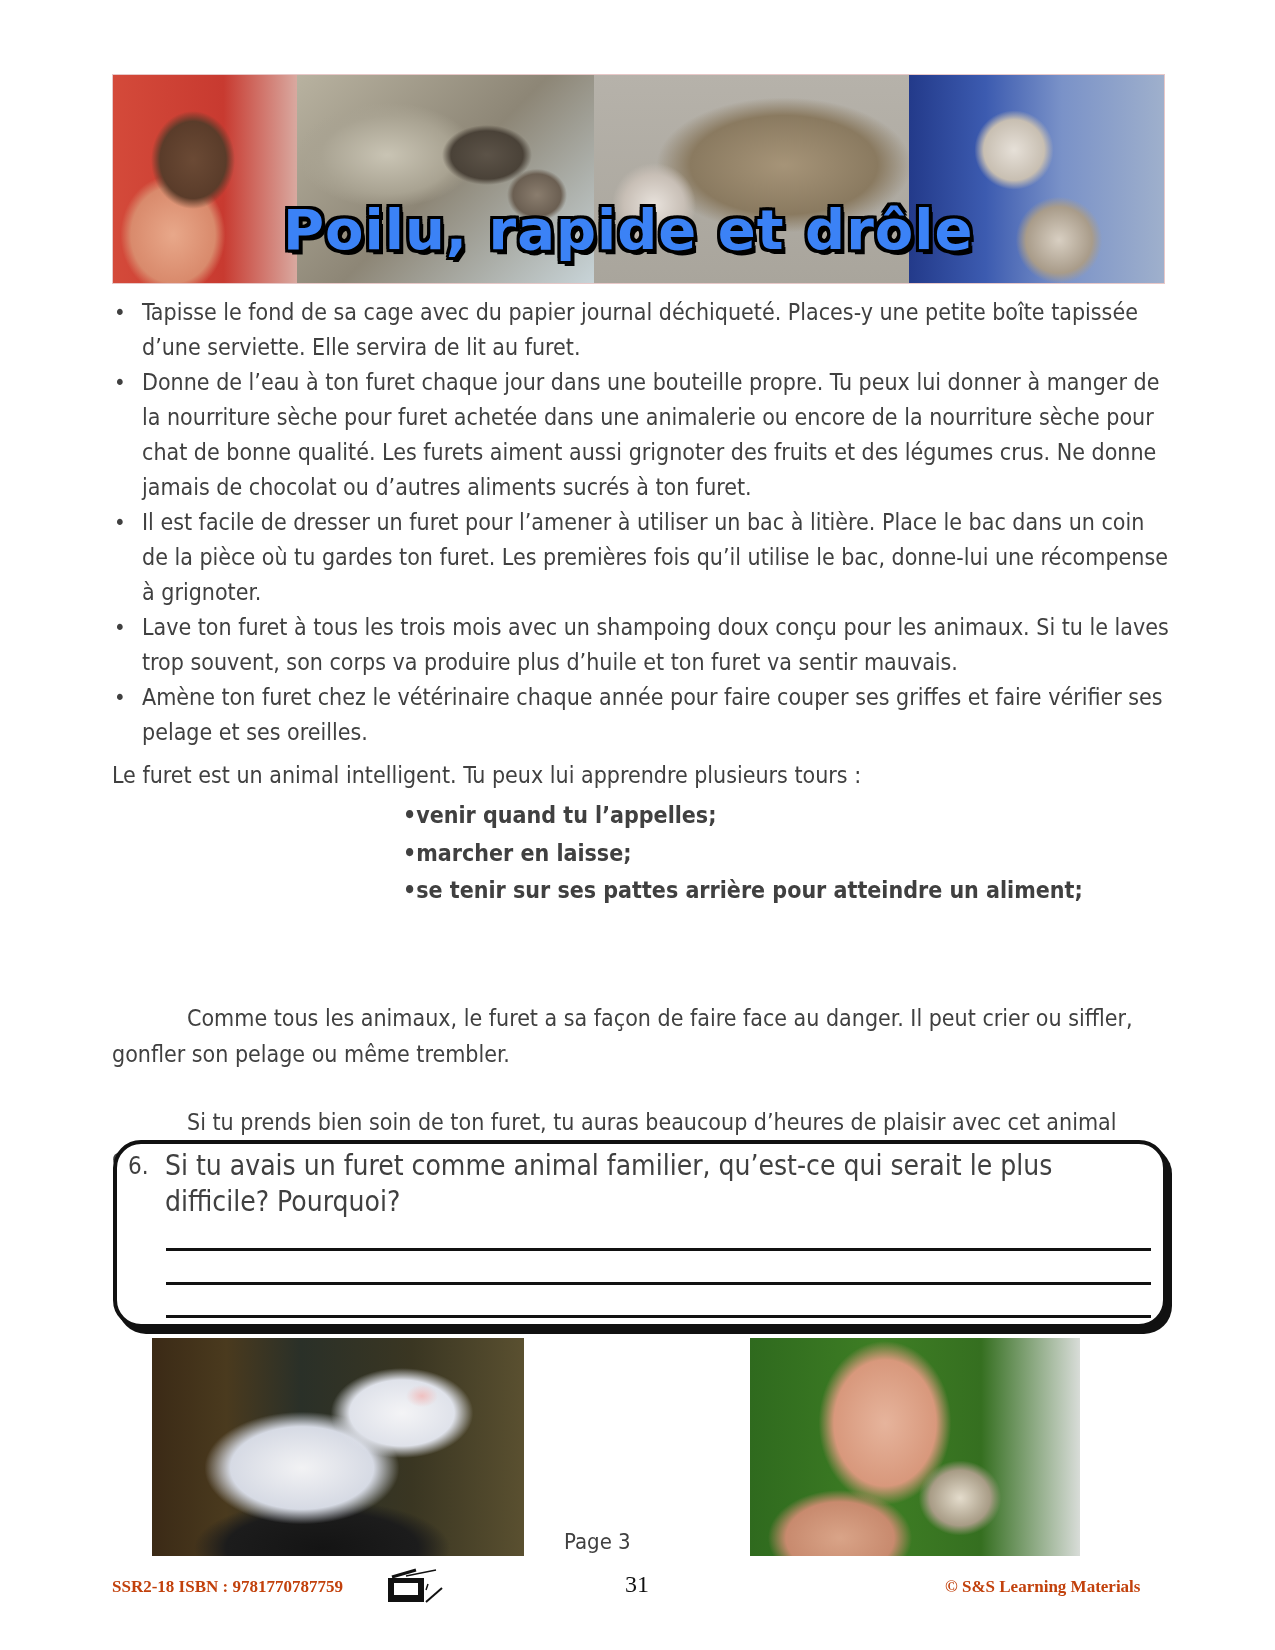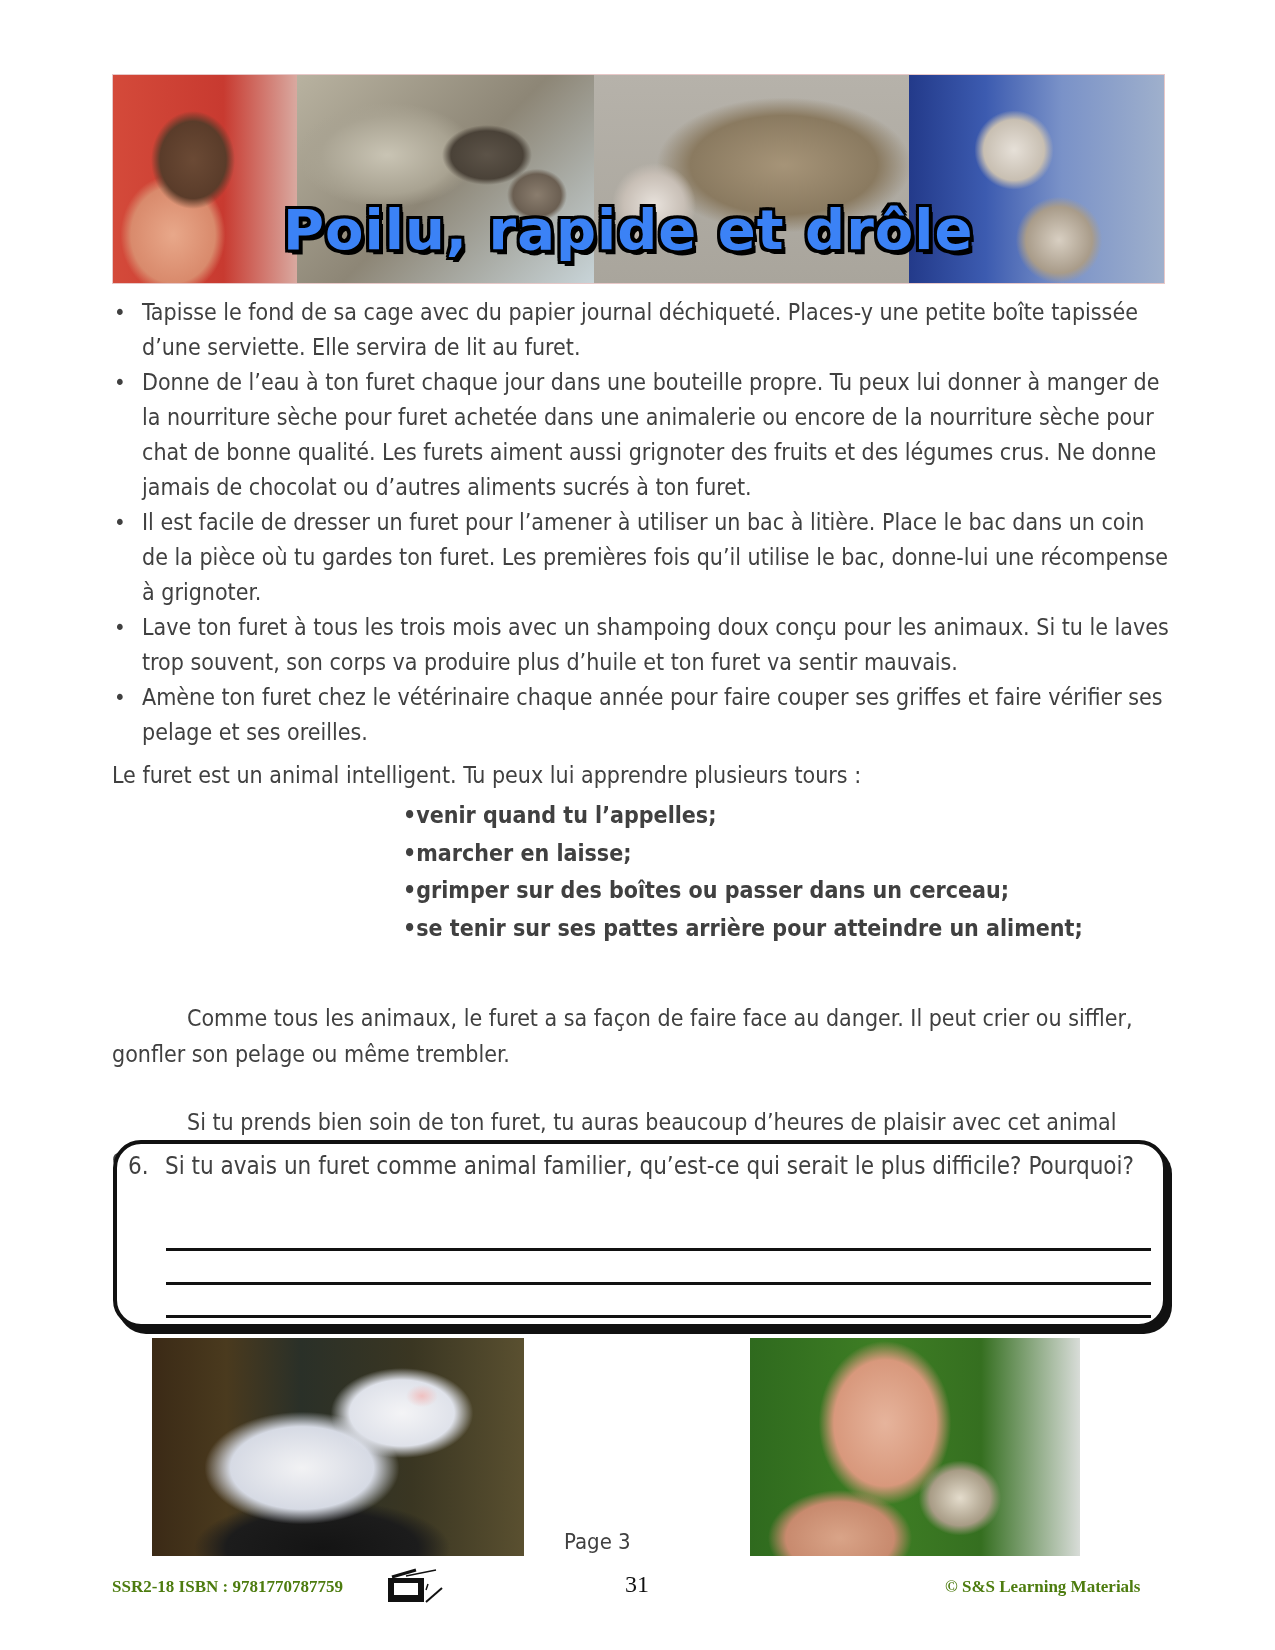--- a/index.html
+++ b/index.html
@@ -48,42 +48,42 @@
     #tricks li::before { content: "\2022 "; }
 
     #para1 { left: 112px; top: 988px; width: 1060px; text-indent: 75px; line-height: 36px; margin-top: 12px; }
     #para2 { left: 112px; top: 1104px; width: 1060px; text-indent: 75px; line-height: 36px; }
 
     
     #qbox { left: 113px; top: 1140px; width: 1046px; height: 180px;
             border: 4px solid #111; border-radius: 28px;
             box-shadow: 5px 6px 0 #111; background: #fff; }
     #qnum { left: 128px; top: 1148px; }
-    #qtext { left: 165px; top: 1148px; width: 985px; font-size: 24px; line-height: 36px; }
+    #qtext { left: 165px; top: 1148px; width: 985px; font-size: 28px; line-height: 36px; }
     .ansline { position: absolute; left: 166px; width: 985px; height: 3px; background: #111; }
 
     
     #photo-left { left: 152px; top: 1338px; width: 372px; height: 218px;
        background:
          radial-gradient(ellipse 20px 14px at 270px 58px, #f0c0c0 0%, transparent 80%),
          radial-gradient(ellipse 95px 60px at 250px 75px, #f4f4f6 0%, #dfe2ea 55%, transparent 75%),
          radial-gradient(ellipse 130px 75px at 150px 130px, #f2f2f4 0%, #d6dae4 55%, transparent 75%),
          radial-gradient(ellipse 160px 60px at 170px 210px, #141414 0%, #1c1c1c 60%, transparent 80%),
          linear-gradient(90deg, #3b2a16 0%, #4a3a1e 20%, #2a3028 40%, #3a3622 70%, #5a5030 100%); }
     #photo-right { left: 750px; top: 1338px; width: 330px; height: 218px;
        background:
          radial-gradient(ellipse 55px 50px at 210px 160px, #e4dccc 0%, #a89c86 55%, transparent 75%),
          radial-gradient(ellipse 85px 105px at 135px 85px, #e6b49c 0%, #d8987c 60%, transparent 78%),
          radial-gradient(ellipse 90px 60px at 90px 200px, #d9a488 0%, #c88a6e 60%, transparent 80%),
          linear-gradient(90deg, #2f6a1e 0%, #3e7e24 40%, #356f20 70%, #d8dcd8 100%); }
 
     #page-label { left: 564px; top: 1524px; font-size: 22px; }
 
     
-    .foot { font-family: "Liberation Serif", serif; font-weight: bold; font-size: 17px; color: #4d7c0f; }
+    .foot { font-family: "Liberation Serif", serif; font-weight: bold; font-size: 17px; color: #c2410c; }
     #footer-left { left: 112px; top: 1577px; }
     #copier-icon { left: 386px; top: 1568px; width: 70px; height: 36px; }
     #footer-page { left: 625px; top: 1571px; font-family: "Liberation Serif", serif; font-size: 24px; }
     #footer-right { left: 945px; top: 1577px; }
   </style>
 </head>
 <body>
 
 <div id="banner" class="abs">
   <div class="bphoto bp1"></div>
@@ -99,21 +99,20 @@
   <li>Il est facile de dresser un furet pour l’amener à utiliser un bac à litière. Place le bac dans un coin de la pièce où tu gardes ton furet. Les premières fois qu’il utilise le bac, donne-lui une récompense à grignoter.</li>
   <li>Lave ton furet à tous les trois mois avec un shampoing doux conçu pour les animaux. Si tu le laves trop souvent, son corps va produire plus d’huile et ton furet va sentir mauvais.</li>
   <li>Amène ton furet chez le vétérinaire chaque année pour faire couper ses griffes et faire vérifier ses pelage et ses oreilles.</li>
 </ul>
 
 <div id="intro" class="abs txt">Le furet est un animal intelligent. Tu peux lui apprendre plusieurs tours :</div>
 
 <ul id="tricks" class="abs txt">
   <li>venir quand tu l’appelles;</li>
   <li>marcher en laisse;</li>
-  <li>grimper sur des boîtes ou passer dans un cerceau;</li>
   <li>se tenir sur ses pattes arrière pour atteindre un aliment;</li>
 </ul>
 
 <div id="para1" class="abs txt">Comme tous les animaux, le furet a sa façon de faire face au danger. Il peut crier ou siffler, gonfler son pelage ou même trembler.</div>
 <div id="para2" class="abs txt">Si tu prends bien soin de ton furet, tu auras beaucoup d’heures de plaisir avec cet animal enjoué et affectueux.</div>
 
 <div id="qbox" class="abs"></div>
 <div id="qnum" class="abs txt" style="font-size:24px;line-height:36px;">6.</div>
 <div id="qtext" class="abs txt">Si tu avais un furet comme animal familier, qu’est-ce qui serait le plus difficile? Pourquoi?</div>
 <div class="ansline" style="top:1248px;"></div>

